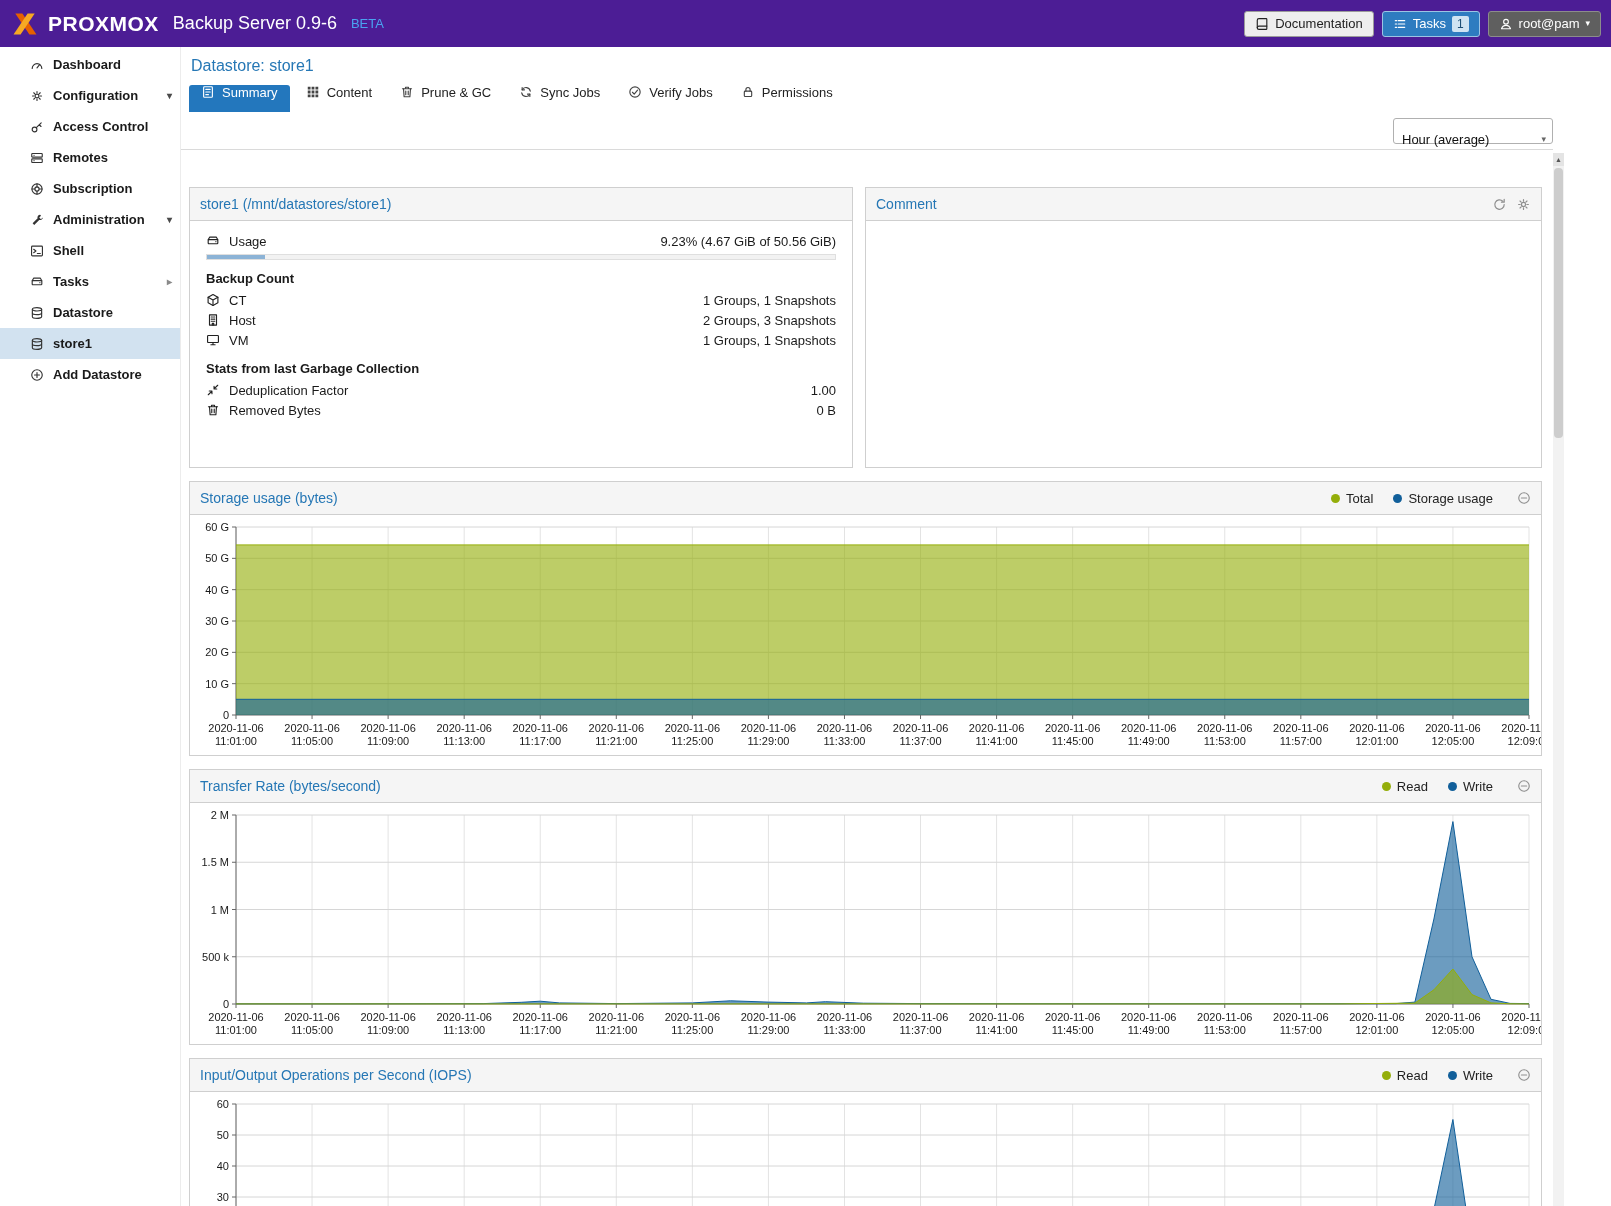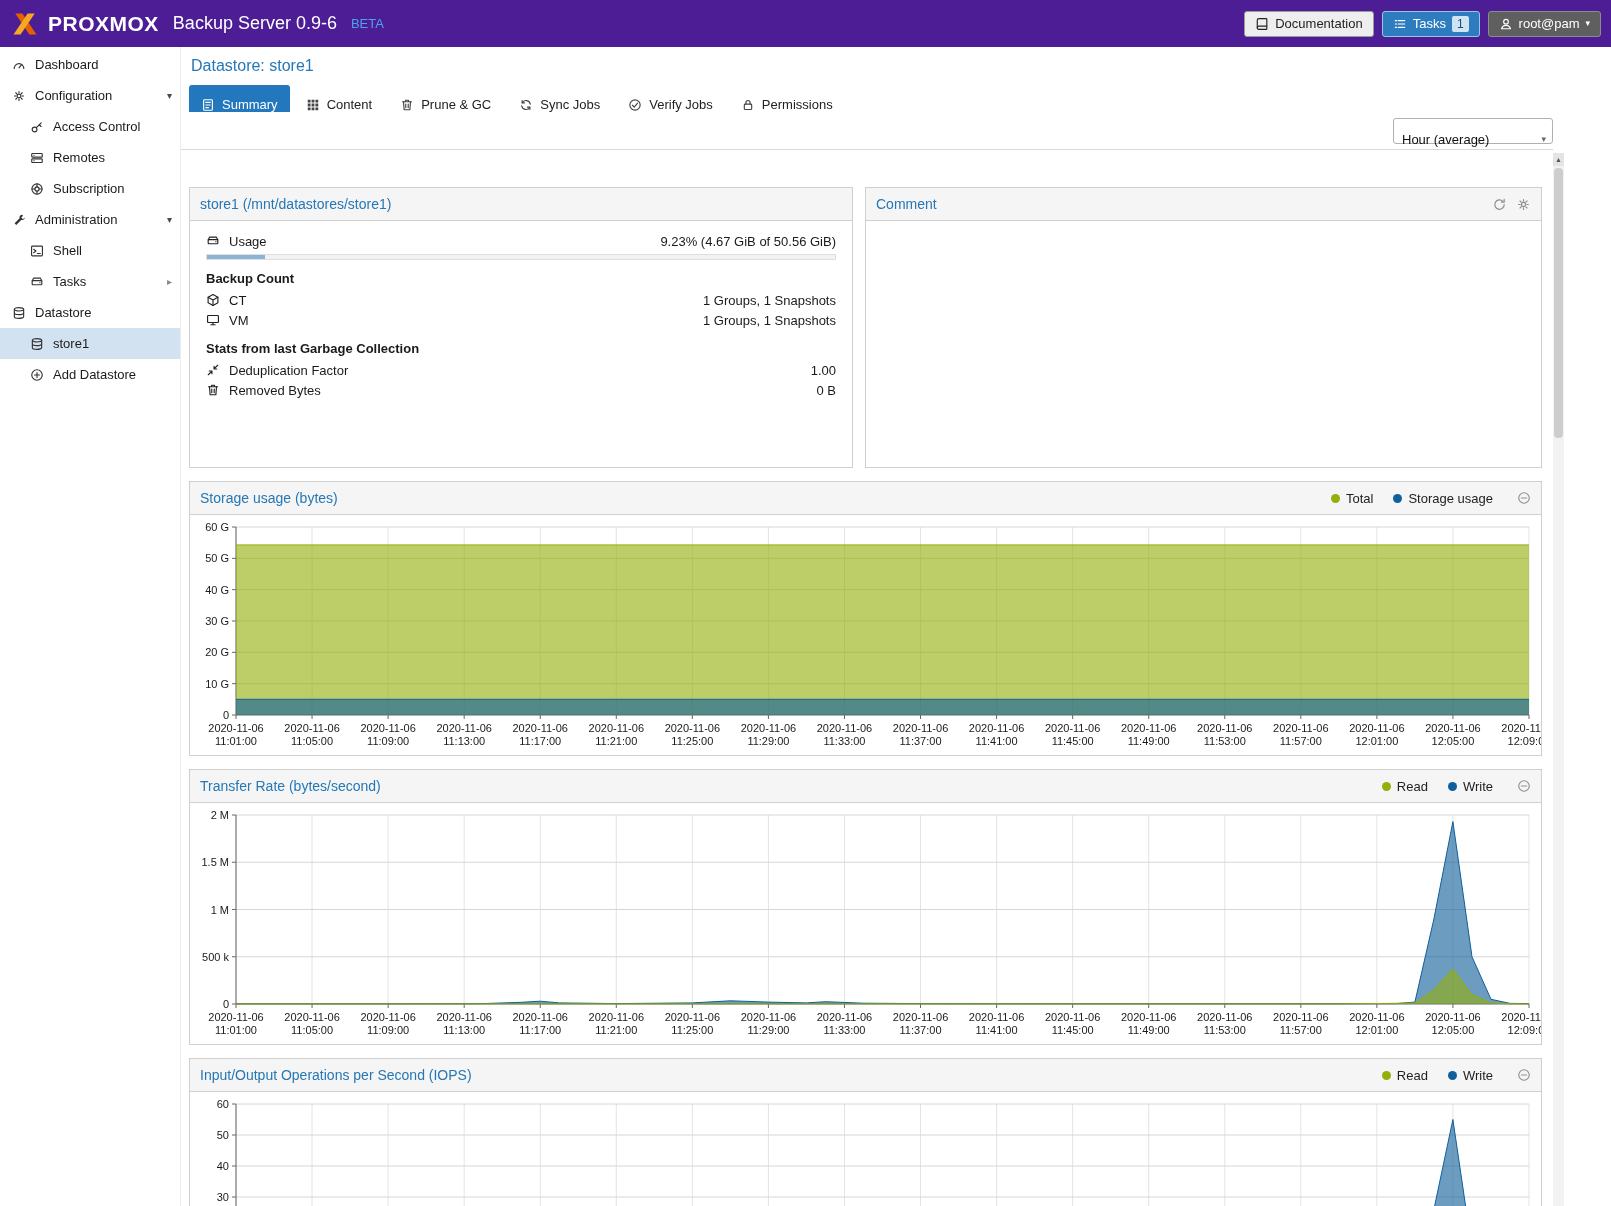--- a/index.html
+++ b/index.html
@@ -18,32 +18,32 @@
   .top-actions { margin-left:auto; display:flex; gap:8px; align-items:center; }
   .tbtn { height:26px; border-radius:3px; display:flex; align-items:center; gap:6px; padding:0 10px; font-size:13px; border:1px solid #999; cursor:pointer; font-family:inherit; }
   .tbtn.light { background:#eee; border-color:#9b9b9b; color:#222; }
   .tbtn.tasks { background:#2e7cc0; border-color:#9cc4e4; color:#fff; }
   .tbtn.dark { background:#5f5f5f; border-color:#8c8c8c; color:#fff; }
   .badge { background:#cfe3f2; color:#1d4e75; border-radius:2px; padding:0 5px; font-size:12px; height:16px; line-height:16px; }
   .caret { font-size:9px; line-height:1; }
 
   
   .sidebar { position:absolute; top:47px; left:0; width:181px; bottom:0; background:#fff; border-right:1px solid #ececec; padding-top:2px; }
-  .side-item { height:31px; display:flex; align-items:center; gap:9px; padding:0 8px 0 12px; font-size:13px; color:#1a1a1a; cursor:pointer; }
+  .side-item { height:31px; display:flex; align-items:center; gap:9px; padding:0 8px 0 30px; font-size:13px; color:#1a1a1a; cursor:pointer;font-weight:bold; }
   .side-item.lvl1 { padding-left:30px; }
   .side-item.selected { background:#d2e2f0; }
   .side-item .ic { color:#333; }
   .expander { margin-left:auto; color:#4a4a4a; font-size:10px; }
   .expander.lighter { color:#8a8a8a; }
 
   
   .main { position:absolute; left:181px; top:47px; right:0; bottom:0; background:#fff; overflow:hidden; }
   .page-title { color:#2577b5; font-size:16px; padding:10px 0 8px 10px; }
   .tabs { display:flex; gap:4px; padding:2px 0 0 8px; }
-  .tab { height:27px; display:flex; align-items:flex-end; gap:7px; padding:0 12px; font-size:13px; color:#222; border-radius:3px 3px 0 0; cursor:pointer; }
+  .tab { height:27px; display:flex; align-items:flex-start; gap:7px; padding:0 12px; font-size:13px; color:#222; border-radius:3px 3px 0 0; cursor:pointer; }
   .tab .ic { color:#444; }
   .tab.active { background:#2377bd; color:#fff; }
   .tab.active .ic { color:#fff; }
   .toolbar { width:1372px; height:38px; display:flex; align-items:center; justify-content:flex-end; border-bottom:1px solid #dadada; }
   .select { width:160px; height:26px; border:1px solid #b0b0b0; border-radius:3px; background:#fff; display:flex; align-items:center; font-size:13px; padding:17px 6px 0 8px; cursor:pointer; color:#111; }
   .sel-caret { margin-left:auto; color:#666; font-size:9px; }
 
   .content { padding:13px 0 0 8px; }
   .row2 { display:flex; gap:12px; }
   .panel { border:1px solid #cfcfcf; background:#fff;margin-top:24px; }
@@ -328,20 +328,32 @@
             <span class="l">
               <span class="ic">
                   <svg viewBox="0 0 16 16">
                     <path d="M8 1.8l5.6 3.1v6.2L8 14.2 2.4 11.1V4.9z"></path>
                     <path d="M8 8l5.6-3.1M8 8L2.4 4.9M8 8v6.2"></path>
                   </svg>
                 </span>
               <span>CT</span>
             </span>
             <span>1 Groups, 1 Snapshots</span>
+          </div>
+          <div class="prow">
+            <span class="l">
+              <span class="ic">
+                  <svg viewBox="0 0 16 16">
+                    <rect x="4" y="2.2" width="8" height="11.6"></rect>
+                    <path d="M6 4.6h1.4M8.6 4.6H10M6 7h1.4M8.6 7H10M6 9.4h1.4M8.6 9.4H10M7.2 13.8v-2h1.6v2"></path>
+                  </svg>
+                </span>
+              <span>Host</span>
+            </span>
+            <span>2 Groups, 3 Snapshots</span>
           </div>
           <div class="prow">
             <span class="l">
               <span class="ic">
                   <svg viewBox="0 0 16 16">
                     <rect x="1.8" y="2.8" width="12.4" height="8" rx="0.8"></rect>
                     <path d="M5.6 13.4h4.8M8 10.8v2.6"></path>
                   </svg>
                 </span>
               <span>VM</span>

